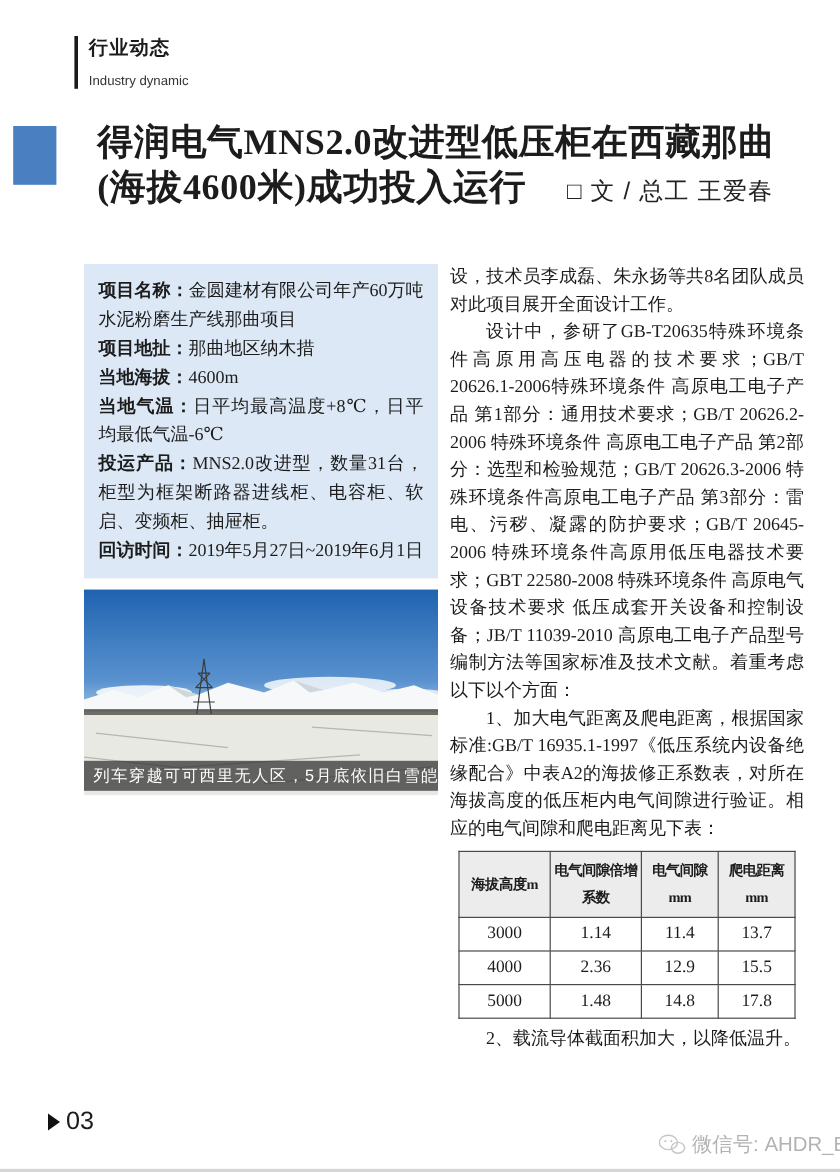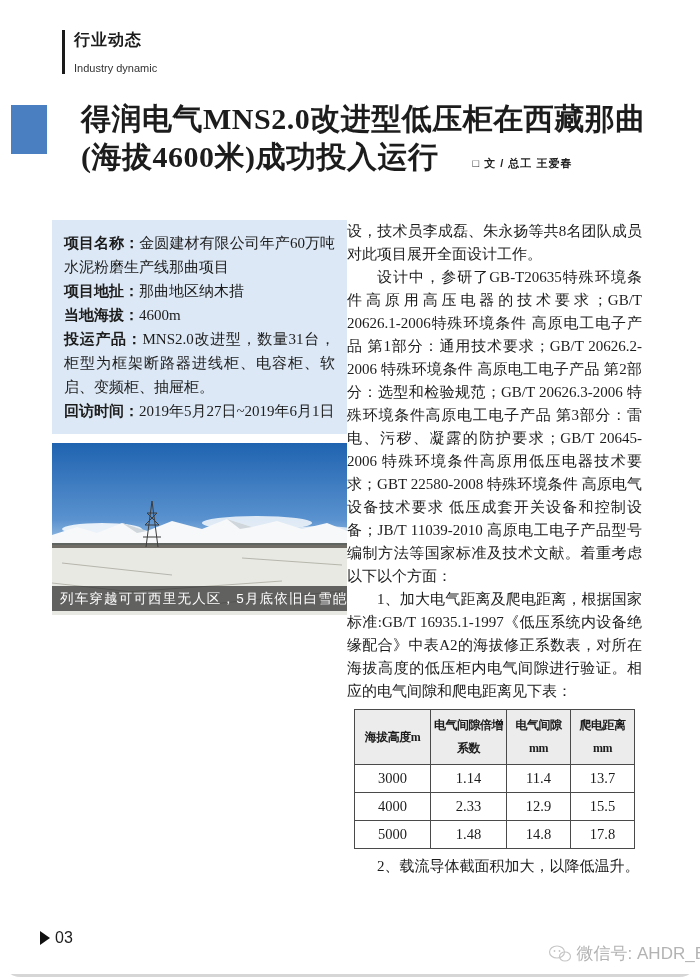--- a/index.html
+++ b/index.html
@@ -1,38 +1,38 @@
 <!DOCTYPE html>
 <html><head>
 <meta charset="utf-8">
 <style>
   * { margin:0; padding:0; box-sizing:border-box; }
   body { background:#ffffff; }
   .page {
     position:relative; width:700px; height:977px; background:#fff;
     font-family:"Liberation Serif","DejaVu Serif",serif; color:#1c1c1c;
-    overflow:hidden; margin:0 auto;border-radius:21px;
+    overflow:hidden; margin:0 auto;
   }
   
   .sec-header {
     position:absolute; top:30px; left:62px;
     border-left:3px solid #1a1a1a; padding-left:9px;
     font-family:"Liberation Sans","DejaVu Sans",sans-serif;
   }
   .sec-header .cn { display:block; font-size:16px; font-weight:bold; letter-spacing:1px; }
   .sec-header .en { display:block; font-size:11px; color:#333; margin-top:11px; }
 
   
   .title-block { position:absolute; top:100px; left:11px; width:700px; }
   .title-accent { position:absolute; top:5px; left:0; width:36px; height:49px; background:#4a7fc1; }
   .title-text { margin-left:70px; margin-right:30px; font-size:30px; line-height:38px; font-weight:600; letter-spacing:0.5px; }
-  .byline { font-family:"Liberation Sans","DejaVu Sans",sans-serif; font-size:11px; font-weight:700; letter-spacing:1px; margin-left:34px; color:#222; }
-
-  
-  .columns { position:absolute; top:220px; left:52px; width:600px; display:flex; }
+  .byline { font-family:"Liberation Sans","DejaVu Sans",sans-serif; font-size:20px; font-weight:400; letter-spacing:1px; margin-left:34px; color:#222; }
+
+  
+  .columns { position:absolute; top:220px; left:70px; width:600px; display:flex; gap:10px; }
   .col { width:295px; font-size:15px; line-height:23px; text-align:justify; }
   .col p { text-indent:2em; }
   .col p.noindent { text-indent:0; }
 
   
   .info-box { background:#dce8f5; padding:11px 12px; font-size:15px; line-height:24px; margin-bottom:9px; }
   .info-box .lbl { font-weight:bold; }
 
   
   .photo { position:relative; width:295px; height:172px; margin:9px 0; overflow:hidden; }
@@ -51,21 +51,21 @@
   }
   .clearance-table th {
     font-size:12px; font-weight:bold; background:#ececec;
     padding:4px 2px; letter-spacing:-0.5px;
   }
   .clearance-table td { font-size:14.5px; padding:2px 4px; height:21px; }
 
   
   .footer-left {
     position:absolute; left:40px; bottom:30px;
-    font-family:"Liberation Sans","DejaVu Sans",sans-serif; font-size:16px;
+    font-family:"Liberation Sans","DejaVu Sans",sans-serif; font-size:21px;
     display:flex; align-items:center; gap:5px;
   }
   .tri { width:0; height:0; border-top:7px solid transparent; border-bottom:7px solid transparent; border-left:10px solid #111; }
   .watermark {
     position:absolute; right:-6px; bottom:12px;
     font-family:"Liberation Sans","DejaVu Sans",sans-serif;
     font-size:17px; color:#b3b3b3; display:flex; align-items:center; gap:5px;
     white-space:nowrap;
   }
   .bottom-edge { position:absolute; left:0; right:0; bottom:0; height:3px; background:#d6d6d6; }
@@ -89,20 +89,21 @@
   </div>
 
   <div class="columns">
 
     <div class="col">
 
       <div class="info-box">
         <div><span class="lbl">项目名称：</span><span>金圆建材有限公司年产60万吨水泥粉磨生产线那曲项目</span></div>
         <div><span class="lbl">项目地扯：</span><span>那曲地区纳木措</span></div>
         <div><span class="lbl">当地海拔：</span><span>4600m</span></div>
+        <div><span class="lbl">当地气温：</span><span>日平均最高温度+8℃，日平均最低气温-6℃</span></div>
         <div><span class="lbl">投运产品：</span><span>MNS2.0改进型，数量31台，柜型为框架断路器进线柜、电容柜、软启、变频柜、抽屉柜。</span></div>
         <div><span class="lbl">回访时间：</span><span>2019年5月27日~2019年6月1日</span></div>
       </div>
 
 
       <div class="photo">
         <svg width="295" height="172" viewBox="0 0 295 172">
           <defs>
             <linearGradient id="sky" x1="0" y1="0" x2="0" y2="1">
               <stop offset="0" stop-color="#1f63b0"></stop>
@@ -152,21 +153,21 @@
         </thead>
         <tbody>
           <tr>
             <td>3000</td>
             <td>1.14</td>
             <td>11.4</td>
             <td>13.7</td>
           </tr>
           <tr>
             <td>4000</td>
-            <td>2.33</td>
+            <td>2.36</td>
             <td>12.9</td>
             <td>15.5</td>
           </tr>
           <tr>
             <td>5000</td>
             <td>1.48</td>
             <td>14.8</td>
             <td>17.8</td>
           </tr>
         </tbody>

